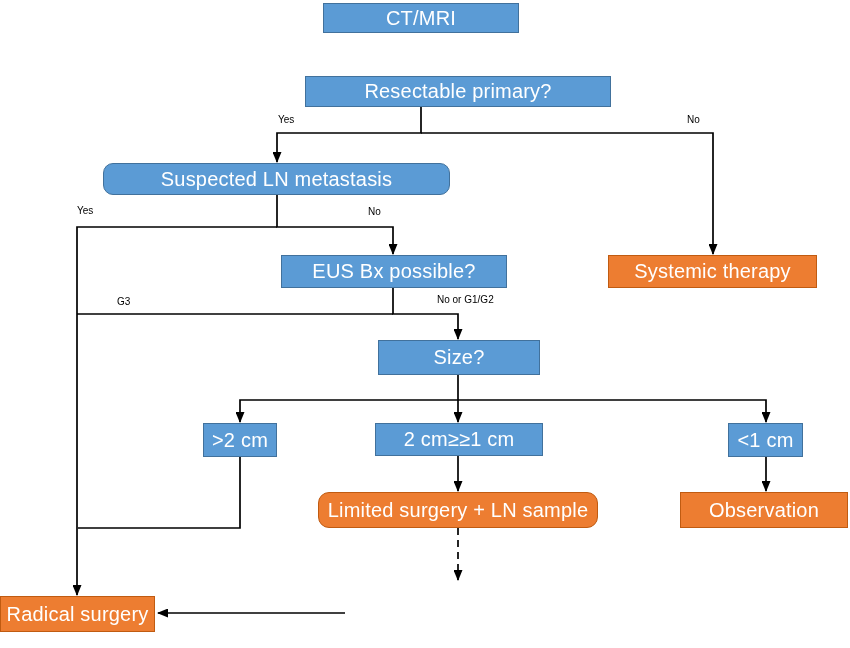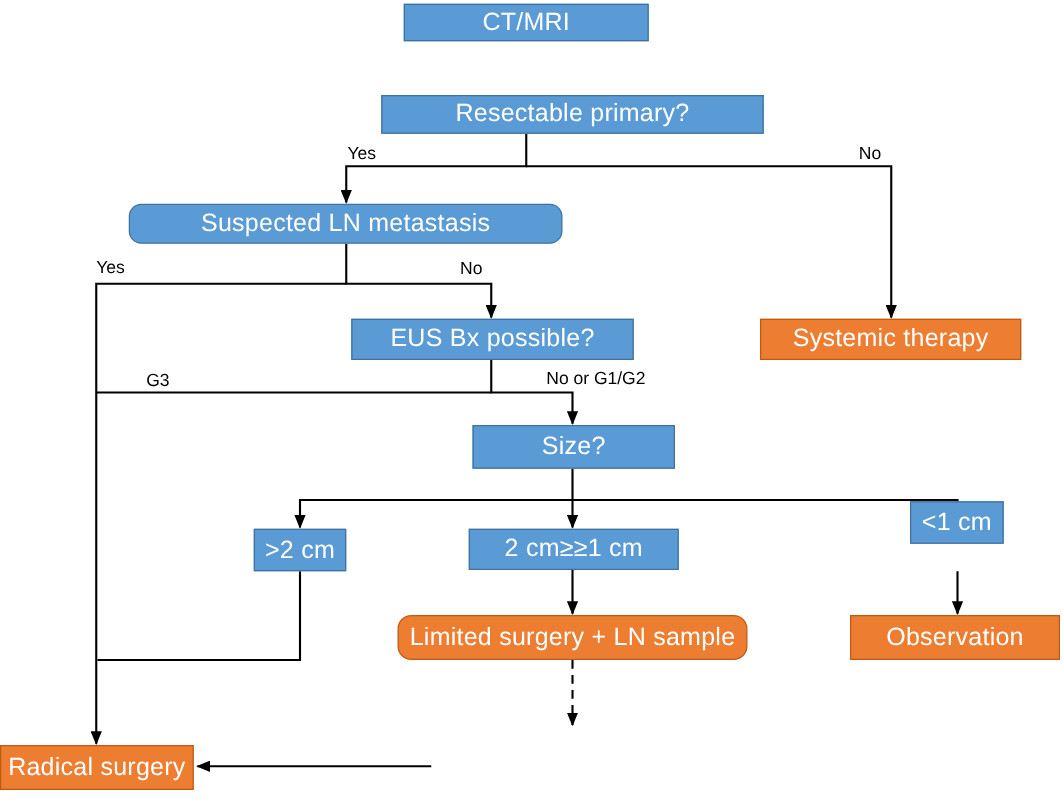--- a/index.html
+++ b/index.html
@@ -22,34 +22,34 @@
     line-height: 1.25;
     text-align: center;
     box-sizing: border-box;
     letter-spacing: 0.2px;
   }
   .blue   { background: var(--box-blue, #5B9BD5);   border: 1.5px solid var(--box-blue-border, #41719C); }
   .orange { background: var(--box-orange, #ED7D31); border: 1.5px solid var(--box-orange-border, #C05B11); }
   .edge-label {
     position: absolute;
     color: var(--label-text, #000000);
-    font-size: 14px;
+    font-size: 10px;
     white-space: nowrap;
   }
   
   .n-ctmri      { left: 323px; top: 3px;   width: 196px; height: 30px; }
   .n-resectable { left: 268px; top: 76px;  width: 306px; height: 31px; margin-left: 37px; }
   .n-suspected  { left: 103px; top: 163px; width: 347px; height: 32px; border-radius: 10px; }
   .n-systemic   { left: 608px; top: 255px; width: 209px; height: 33px; }
   .n-eus        { left: 281px; top: 255px; width: 226px; height: 33px; }
   .n-size       { left: 378px; top: 340px; width: 162px; height: 35px; }
   .n-gt2        { left: 203px; top: 423px; width: 74px;  height: 34px; }
   .n-mid        { left: 375px; top: 423px; width: 168px; height: 33px;
                   justify-content: center; padding: 0 13px; }
-  .n-lt1        { left: 728px; top: 401px; width: 75px;  height: 34px; }
+  .n-lt1        { left: 728px; top: 423px; width: 75px;  height: 34px; }
   .n-limited    { left: 318px; top: 492px; width: 280px; height: 36px; border-radius: 11px; }
   .n-observe    { left: 680px; top: 492px; width: 168px; height: 36px; }
   .n-doubtful   { left: 345px; top: 581px; width: 228px; height: 62px; padding: 2px 18px; }
   .n-radical    { left: 0px;   top: 596px; width: 155px; height: 36px; }
   
   .l-res-yes  { left: 278px; top: 114px; }
   .l-res-no   { left: 687px; top: 114px; }
   .l-sus-yes  { left: 77px;  top: 205px; }
   .l-sus-no   { left: 368px; top: 206px; }
   .l-g3       { left: 117px; top: 296px; }

